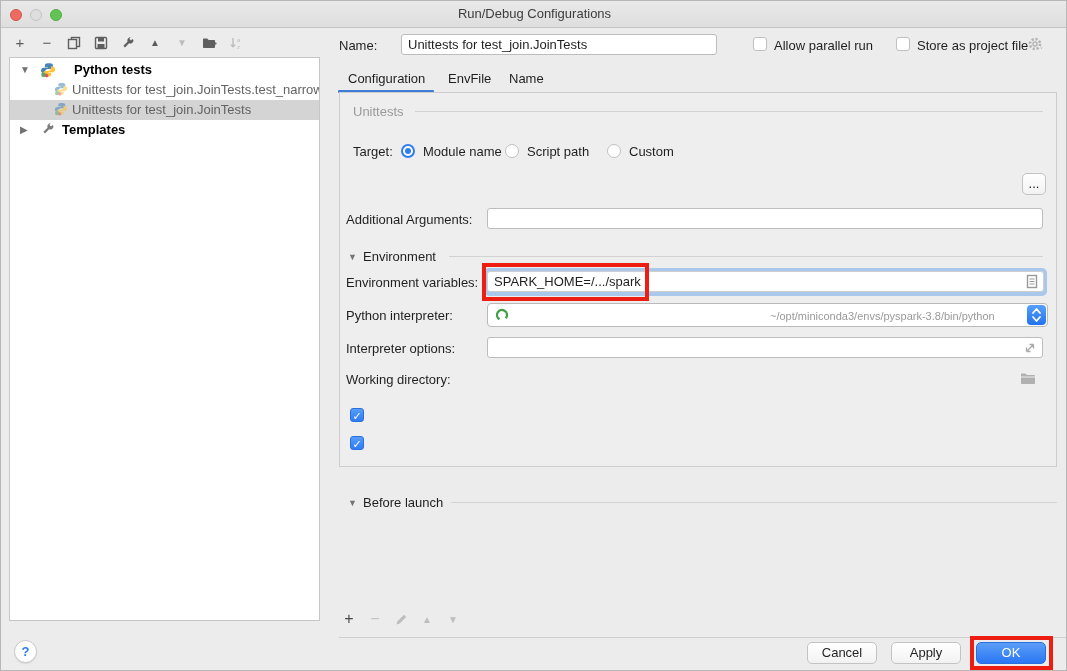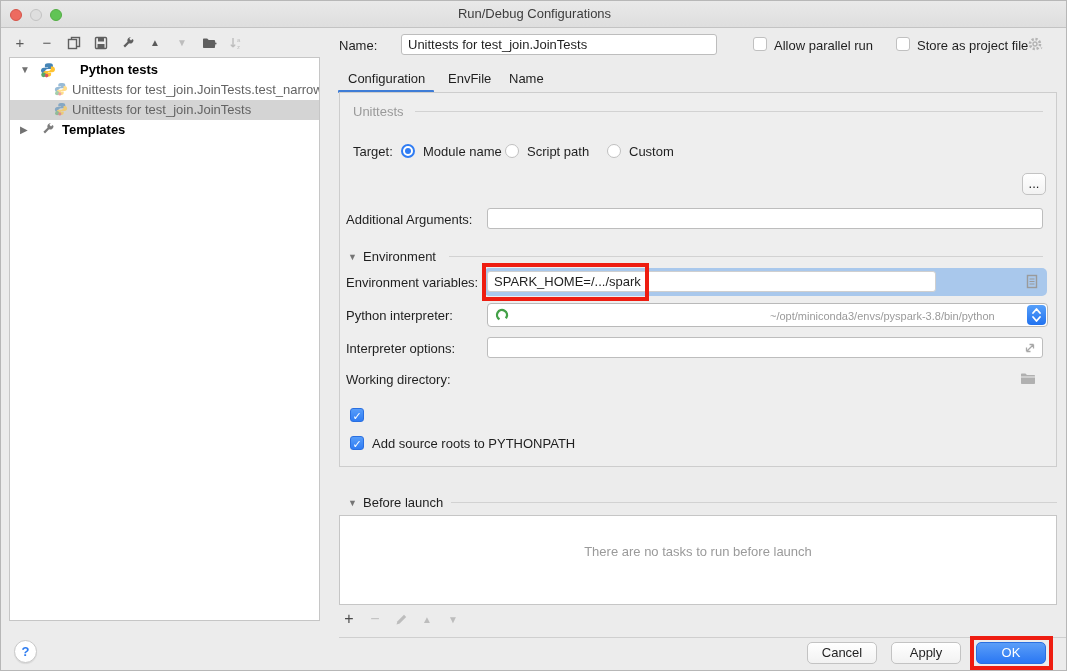--- a/index.html
+++ b/index.html
@@ -148,21 +148,21 @@
     <div class="trow">
       <span class="expander">▼</span>
       <span class="ticon" style="left:30px">
         <svg width="16" height="16" viewBox="0 0 16 16">
             <path d="M7.9 1.2c-2 0-3 .9-3 2.2v1.8h3.2v.6H3.7C2.2 5.8 1 7 1 8.6c0 1.6 1.2 2.8 2.7 2.8h1.4V9.6c0-1.4 1.2-2.5 2.6-2.5h3.1c1.2 0 2.1-1 2.1-2.2V3.4c0-1.3-1.1-2.2-3-2.2z" fill="#4584b6"></path>
             <path d="M8.1 14.8c2 0 3-.9 3-2.2v-1.8H7.9v-.6h4.4c1.5 0 2.7-1.2 2.7-2.8 0-1.6-1.2-2.8-2.7-2.8h-1.4v1.8c0 1.4-1.2 2.5-2.6 2.5H5.2c-1.2 0-2.1 1-2.1 2.2v1.5c0 1.3 1.1 2.2 3 2.2z" fill="#ffc331"></path>
             <circle cx="3.6" cy="12.8" r="2.4" fill="#59a869"></circle>
             <circle cx="6.6" cy="13.6" r="1.8" fill="#db5860"></circle>
           </svg>
       </span>
-      <span class="tlabel bold" style="left:70px">Python tests</span>
+      <span class="tlabel bold" style="left:64px">Python tests</span>
     </div>
     <div class="trow">
       <span class="ticon fade" style="left:44px">
         <svg width="14" height="14" viewBox="0 0 16 16">
             <path d="M7.9 1.2c-2 0-3 .9-3 2.2v1.8h3.2v.6H3.7C2.2 5.8 1 7 1 8.6c0 1.6 1.2 2.8 2.7 2.8h1.4V9.6c0-1.4 1.2-2.5 2.6-2.5h3.1c1.2 0 2.1-1 2.1-2.2V3.4c0-1.3-1.1-2.2-3-2.2z" fill="#4584b6"></path>
             <path d="M8.1 14.8c2 0 3-.9 3-2.2v-1.8H7.9v-.6h4.4c1.5 0 2.7-1.2 2.7-2.8 0-1.6-1.2-2.8-2.7-2.8h-1.4v1.8c0 1.4-1.2 2.5-2.6 2.5H5.2c-1.2 0-2.1 1-2.1 2.2v1.5c0 1.3 1.1 2.2 3 2.2z" fill="#ffc331"></path>
             <circle cx="3.6" cy="12.8" r="2.4" fill="#59a869"></circle>
             <circle cx="6.6" cy="13.6" r="1.8" fill="#db5860"></circle>
           </svg>
       </span>
@@ -226,21 +226,21 @@
 
   <span class="lbl" style="left:345px; top:211px">Additional Arguments:</span>
   <input class="field" style="left: 486px; top: 207px; width: 556px;" value="">
 
   <span class="arrow abs" style="left:347px; top:251px">▼</span>
   <span class="lbl" style="left:362px; top:248px">Environment</span>
   <div class="hline" style="left:448px; top:255px; width:594px"></div>
 
   <span class="lbl" style="left:345px; top:274px">Environment variables:</span>
   <div class="abs" style="left:483px; top:267px; width:563px; height:28px; background:#a9c8ec; border-radius:5px"></div>
-  <input class="field" style="left: 486px; top: 270px; width: 449px; border-color: rgb(207, 207, 207);" value="SPARK_HOME=/.../spark">
+  <input class="field" style="left: 486px; top: 270px; width: 557px; border-color: rgb(207, 207, 207);" value="SPARK_HOME=/.../spark">
   <span class="abs" style="left:1024px; top:273px">
     <svg width="14" height="15" viewBox="0 0 14 15">
         <rect x="2.5" y="1.5" width="9" height="12" fill="none" stroke="#9a9a9a" stroke-width="1.4"></rect>
         <path d="M4.5 5h5M4.5 7.5h5M4.5 10h5" stroke="#9a9a9a" stroke-width="1.2"></path>
       </svg>
   </span>
   <div class="redbox" style="left:481px; top:262px; width:167px; height:38px"></div>
 
   <span class="lbl" style="left:345px; top:307px">Python interpreter:</span>
   <div class="combo" style="left:486px; top:302px; width:561px; height:24px"></div>
@@ -267,29 +267,25 @@
   <span class="lbl" style="left:345px; top:371px">Working directory:</span>
   <span class="abs" style="left:1019px; top:371px">
     <svg width="16" height="13" viewBox="0 0 16 13">
         <path d="M1 2.5c0-.6.4-1 1-1h3.4L7 3h7c.6 0 1 .4 1 1v7c0 .6-.4 1-1 1H2c-.6 0-1-.4-1-1z" fill="#b0b0b0"></path>
         <path d="M1 5h14" stroke="#ececec" stroke-width="1"></path>
       </svg>
   </span>
 
   <span class="cb on" style="left:349px; top:407px"><span>✓</span></span>
   <span class="cb on" style="left:349px; top:435px"><span>✓</span></span>
-  <span class="lbl" style="left:371px; top:435px">Add source roots to PYTHONPATH</span>
 
   <span class="arrow abs" style="left:347px; top:497px">▼</span>
   <span class="lbl" style="left:362px; top:494px">Before launch</span>
   <div class="hline" style="left:450px; top:501px; width:606px"></div>
 
-  <div class="empty-msg">
-    <span>There are no tasks to run before launch</span>
-  </div>
 
   <div class="blt" style="left:340px">
     <span class="tbi" style="color:#4a4a4a; font-size:16px">
         <span>+</span>
       </span>
     <span class="tbi" style="color:#c2c2c2; font-size:16px">
         <span>−</span>
       </span>
     <span class="tbi">
       <svg width="13" height="13" viewBox="0 0 13 13">

